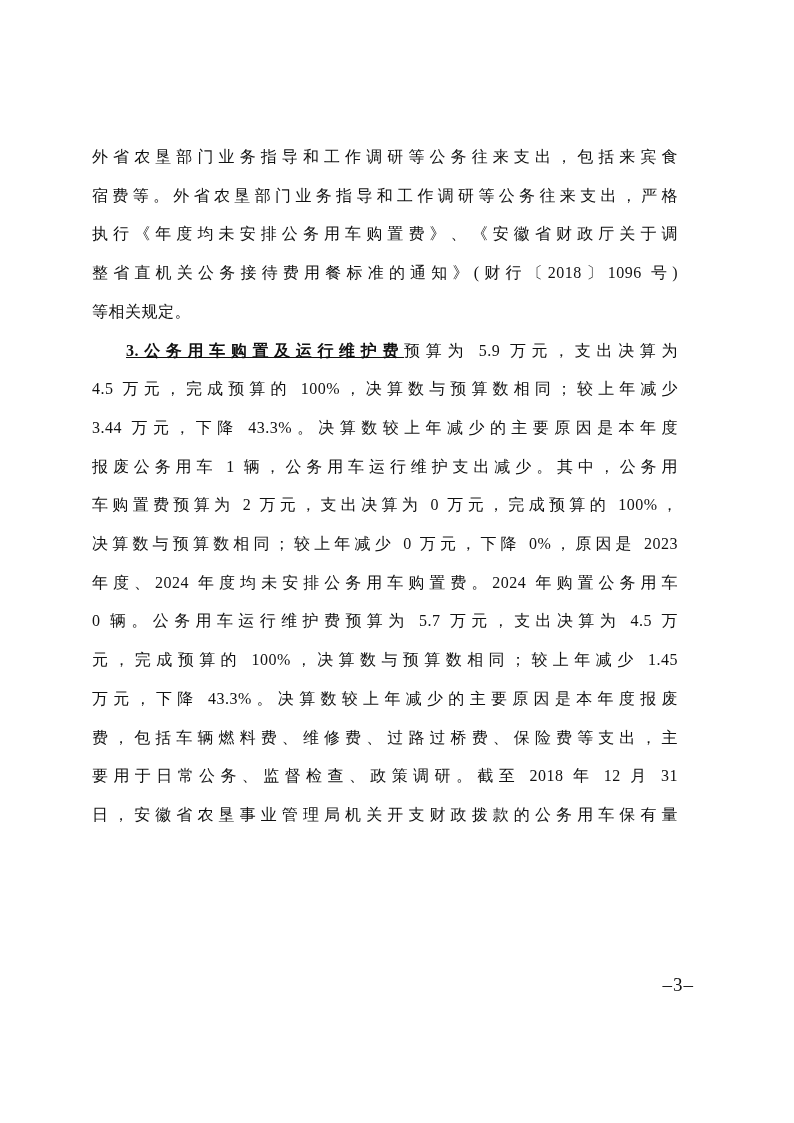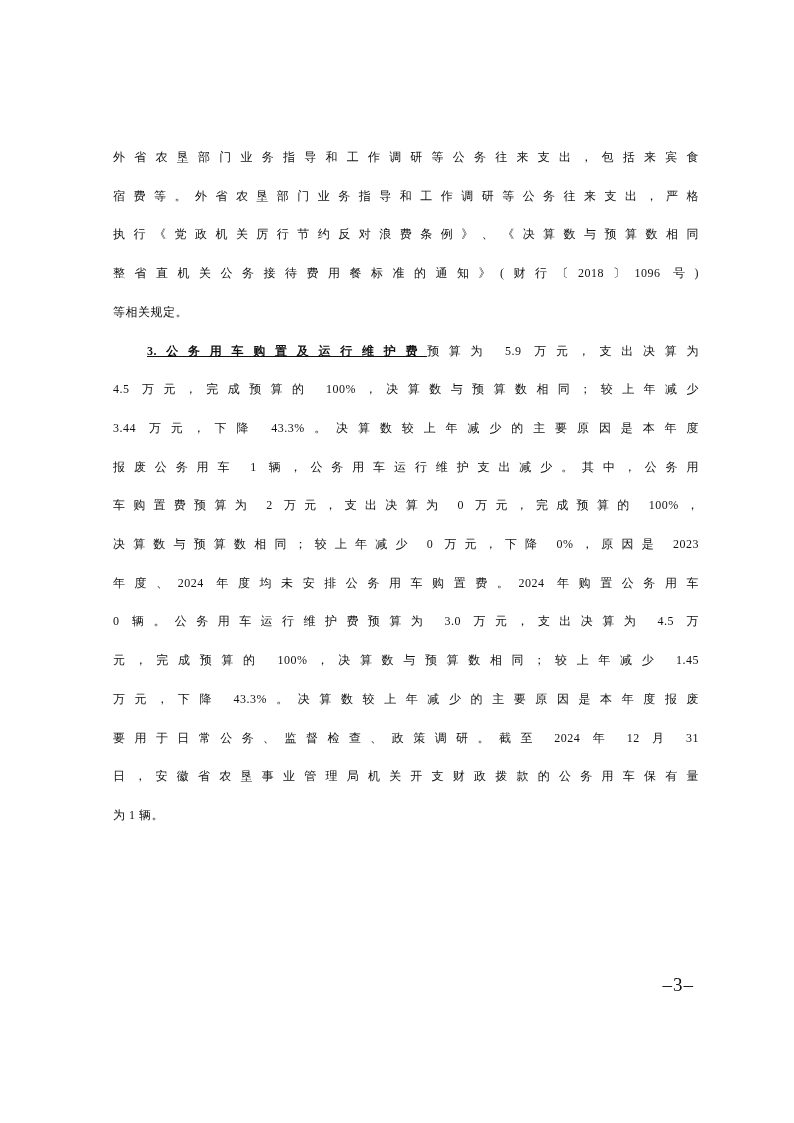--- a/index.html
+++ b/index.html
@@ -11,24 +11,24 @@
     position: relative;
     width: 794px;
     height: 1123px;
     background: #ffffff;
     overflow: hidden;
     font-family: "Liberation Serif", "DejaVu Serif", serif;
     color: #111111;
   }
   .text-block {
     position: absolute;
-    left: 113px;
+    left: 92px;
     top: 138px;
     width: 586px;
-    font-size: 12px;
+    font-size: 16px;
     line-height: 38.7px;
     letter-spacing: 0.5px;
   }
   .line {
     width: 100%;
     white-space: nowrap;
   }
   .line.justify {
     white-space: normal;
     text-align: justify;
@@ -53,31 +53,31 @@
     color: #111111;
   }
 </style>
 </head>
 <body>
 
 <div class="page" style="background: rgb(255, 255, 255); color: rgb(17, 17, 17);">
   <div class="text-block">
       <div class="line justify">外省农垦部门业务指导和工作调研等公务往来支出，包括来宾食</div>
       <div class="line justify">宿费等。外省农垦部门业务指导和工作调研等公务往来支出，严格</div>
-      <div class="line justify">执行《党政机关厉行节约反对浪费条例》、《决算数与预算数相同</div>
+      <div class="line justify">执行《年度均未安排公务用车购置费》、《安徽省财政厅关于调</div>
       <div class="line justify">整省直机关公务接待费用餐标准的通知》(财行〔2018〕1096 号)</div>
       <div class="line">等相关规定。</div>
       <div class="line justify indent"><span class="bold-seg">3.公务用车购置及运行维护费</span><span>预算为 5.9 万元，支出决算为</span></div>
       <div class="line justify">4.5 万元，完成预算的 100%，决算数与预算数相同；较上年减少</div>
       <div class="line justify">3.44 万元，下降 43.3%。决算数较上年减少的主要原因是本年度</div>
       <div class="line justify">报废公务用车 1 辆，公务用车运行维护支出减少。其中，公务用</div>
       <div class="line justify">车购置费预算为 2 万元，支出决算为 0 万元，完成预算的 100%，</div>
       <div class="line justify">决算数与预算数相同；较上年减少 0 万元，下降 0%，原因是 2023</div>
       <div class="line justify">年度、2024 年度均未安排公务用车购置费。2024 年购置公务用车</div>
-      <div class="line justify">0 辆。公务用车运行维护费预算为 3.0 万元，支出决算为 4.5 万</div>
+      <div class="line justify">0 辆。公务用车运行维护费预算为 5.7 万元，支出决算为 4.5 万</div>
       <div class="line justify">元，完成预算的 100%，决算数与预算数相同；较上年减少 1.45</div>
       <div class="line justify">万元，下降 43.3%。决算数较上年减少的主要原因是本年度报废</div>
-      <div class="line justify">要用于日常公务、监督检查、政策调研。截至 2024 年 12 月 31</div>
+      <div class="line justify">费，包括车辆燃料费、维修费、过路过桥费、保险费等支出，主</div>
+      <div class="line justify">要用于日常公务、监督检查、政策调研。截至 2018 年 12 月 31</div>
       <div class="line justify">日，安徽省农垦事业管理局机关开支财政拨款的公务用车保有量</div>
-      <div class="line">为 1 辆。</div>
     </div>
   <div class="page-number">–3–</div>
 </div>
 
 </body></html>

